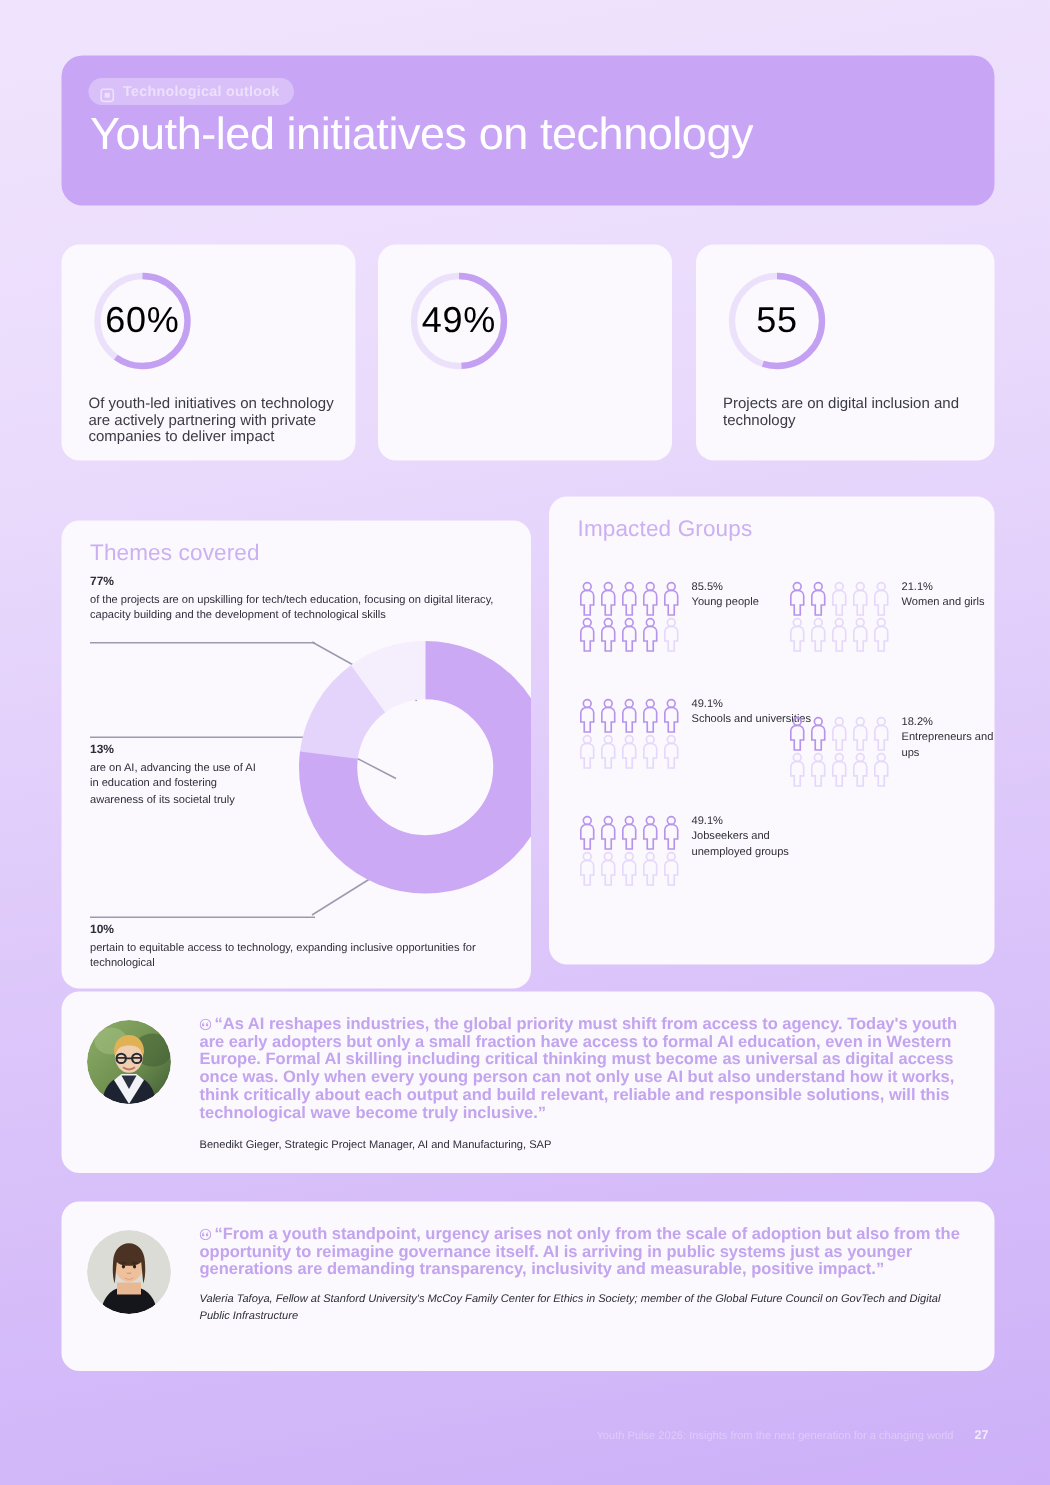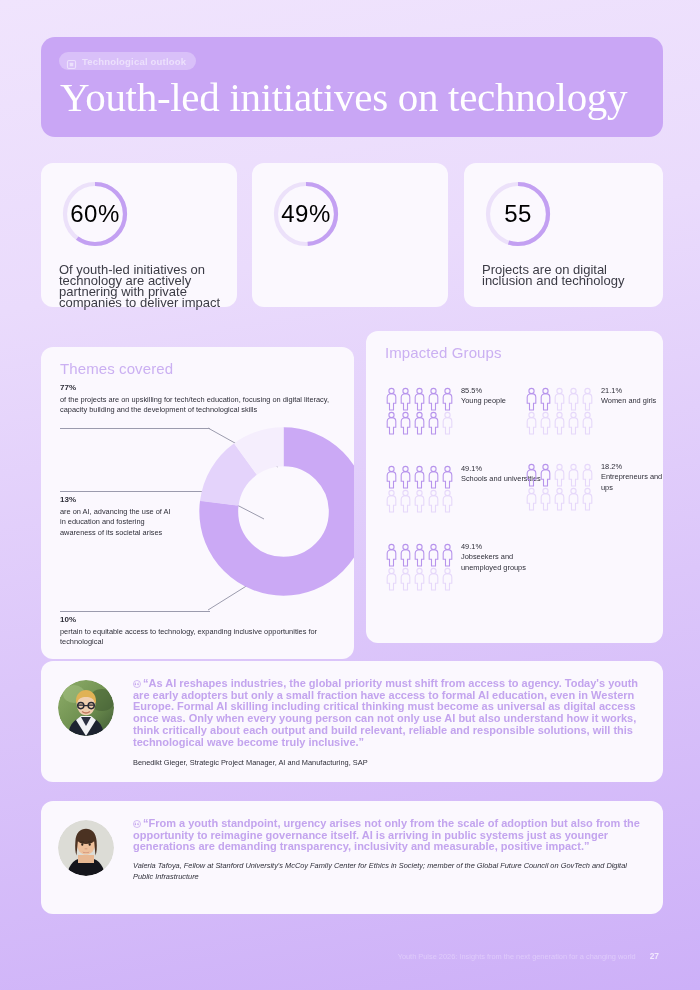--- a/index.html
+++ b/index.html
@@ -27,23 +27,22 @@
     border-radius: 9px;
     padding: 0 10px 0 7px;
   }
   .badge-label {
     font-size: 9.5px; font-weight: bold; color: #ece0fc; letter-spacing: .2px;
     white-space: nowrap;
   }
   .chip-icon { width: 11px; height: 11px; display:block; }
   .hero-title {
     position: absolute; left: 19px; top: 36px;
-    font-size: 41px; color: #ffffff; font-weight: normal; letter-spacing: -0.3px;
+    font-size: 30px; color: #ffffff; font-weight: normal; letter-spacing: -0.3px;
     white-space: nowrap;
-    font-family: Liberation Serif, serif;
   }
 
   
   .stat-card {
     position: absolute; top: 163px; height: 144px;
     background: #fbf8fe;
     border-radius: 12px;
   }
   .stat-card.c1 { left: 41px;  width: 196px; }
   .stat-card.c2 { left: 252px; width: 196px; }
@@ -51,21 +50,21 @@
 
   .ring-wrap { position: absolute; left: 18px; top: 15px; width: 72px; height: 72px; }
   .ring-wrap svg { display:block; }
   .ring-val {
     position: absolute; inset: 0;
     display: flex; align-items: center; justify-content: center;
     font-size: 24px; color: #000000; letter-spacing: .5px;
   }
   .stat-desc {
     position: absolute; left: 18px; right: 14px; top: 101px;
-    font-size: 13px; line-height: 11px; color: #3b3b45;
+    font-size: 10px; line-height: 11px; color: #3b3b45;
   }
 
   
   .panel {
     position: absolute; top: 331px;
     background: #fbf8fe;
     border-radius: 12px;
     overflow: hidden;
   }
   .panel.themes   { left: 41px;  width: 313px; height: 312px; margin-top: 16px; }
@@ -184,21 +183,21 @@
     <div class="panel-title">Themes covered</div>
 
     <div class="callout co-77">
       <span class="pct">77%</span>
       <span>of the projects are on upskilling for tech/tech education, focusing on digital literacy, capacity building and the development of technological skills</span>
     </div>
     <div class="rule r77"></div>
 
     <div class="callout co-13">
       <span class="pct">13%</span>
-      <span>are on AI, advancing the use of AI in education and fostering awareness of its societal arises</span>
+      <span>are on AI, advancing the use of AI in education and fostering awareness of its societal truly</span>
     </div>
     <div class="rule r13"></div>
 
     <div class="callout co-10">
       <span class="pct">10%</span>
       <span>pertain to equitable access to technology, expanding inclusive opportunities for technological</span>
     </div>
     <div class="rule r10"></div>
 
     <svg class="leader" style="left:165px; top:78px;" width="80" height="45">
@@ -368,21 +367,21 @@
               <circle cx="6.5" cy="4" r="2.6" fill="none" stroke="#e6d8fa" stroke-width="1.1"></circle>
               <path d="M2.2 10.2c0-2.2 1.9-3.6 4.3-3.6s4.3 1.4 4.3 3.6v6.1H8.5V23H4.5v-6.7H2.2z" fill="none" stroke="#e6d8fa" stroke-width="1.1"></path>
             </svg>
         </div>
         <div class="grp-text">
           <span class="num">49.1%</span>
           <span>Schools and universities</span>
         </div>
       </div>
 
-      <div class="grp" style="left:140px; top:76px;">
+      <div class="grp" style="left:140px; top:90px;">
         <div class="grp-icons">
           <svg viewBox="0 0 13 24" width="13" height="24">
               <circle cx="6.5" cy="4" r="2.6" fill="none" stroke="#b794ec" stroke-width="1.1"></circle>
               <path d="M2.2 10.2c0-2.2 1.9-3.6 4.3-3.6s4.3 1.4 4.3 3.6v6.1H8.5V23H4.5v-6.7H2.2z" fill="none" stroke="#b794ec" stroke-width="1.1"></path>
             </svg>
           <svg viewBox="0 0 13 24" width="13" height="24">
               <circle cx="6.5" cy="4" r="2.6" fill="none" stroke="#b794ec" stroke-width="1.1"></circle>
               <path d="M2.2 10.2c0-2.2 1.9-3.6 4.3-3.6s4.3 1.4 4.3 3.6v6.1H8.5V23H4.5v-6.7H2.2z" fill="none" stroke="#b794ec" stroke-width="1.1"></path>
             </svg>
           <svg viewBox="0 0 13 24" width="13" height="24">

